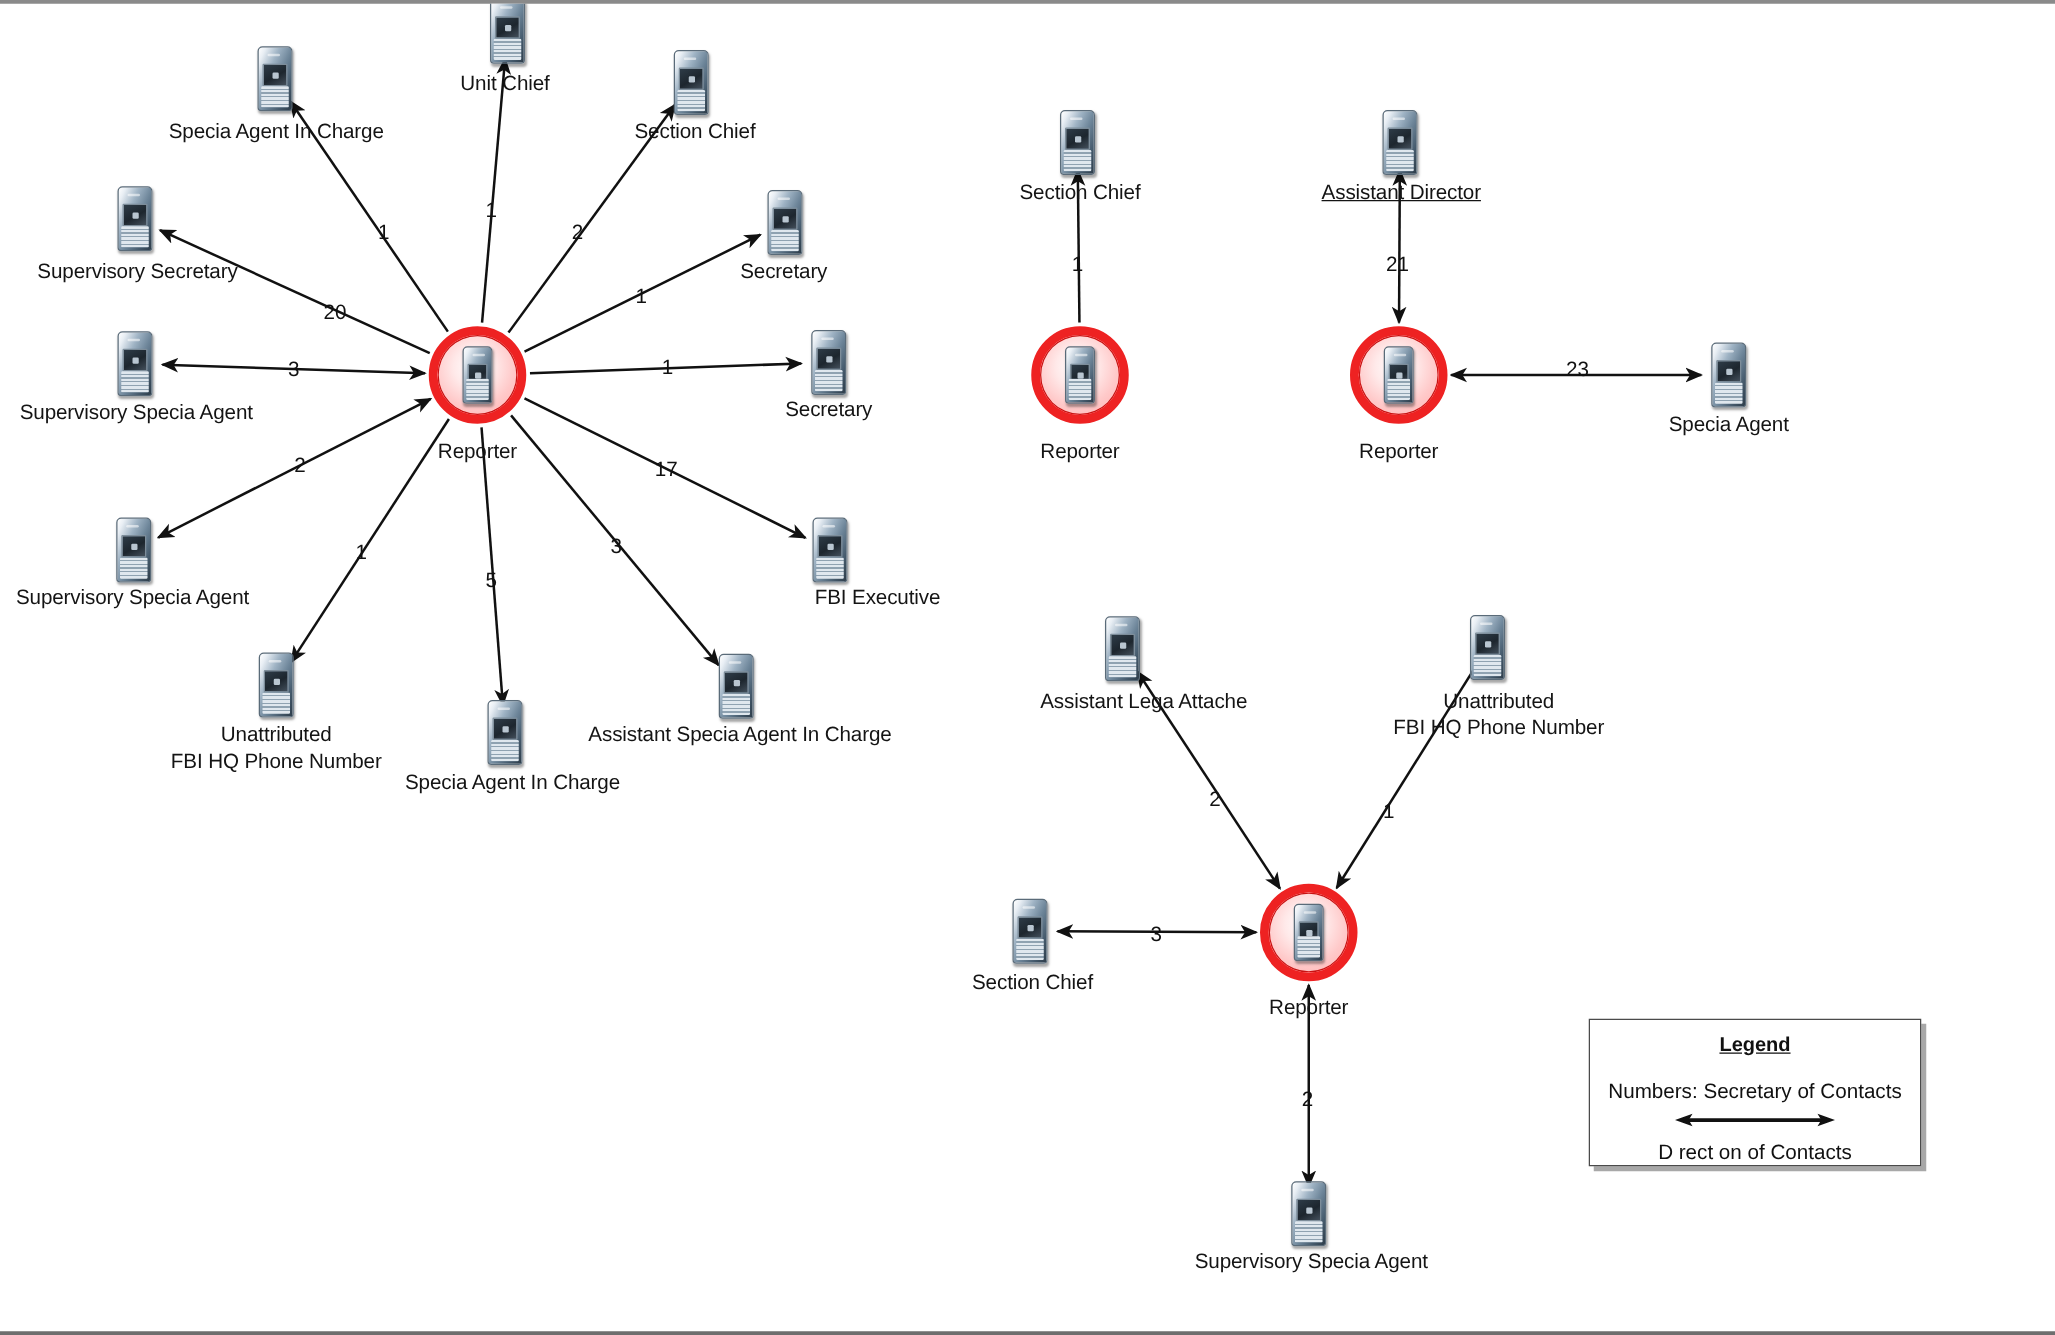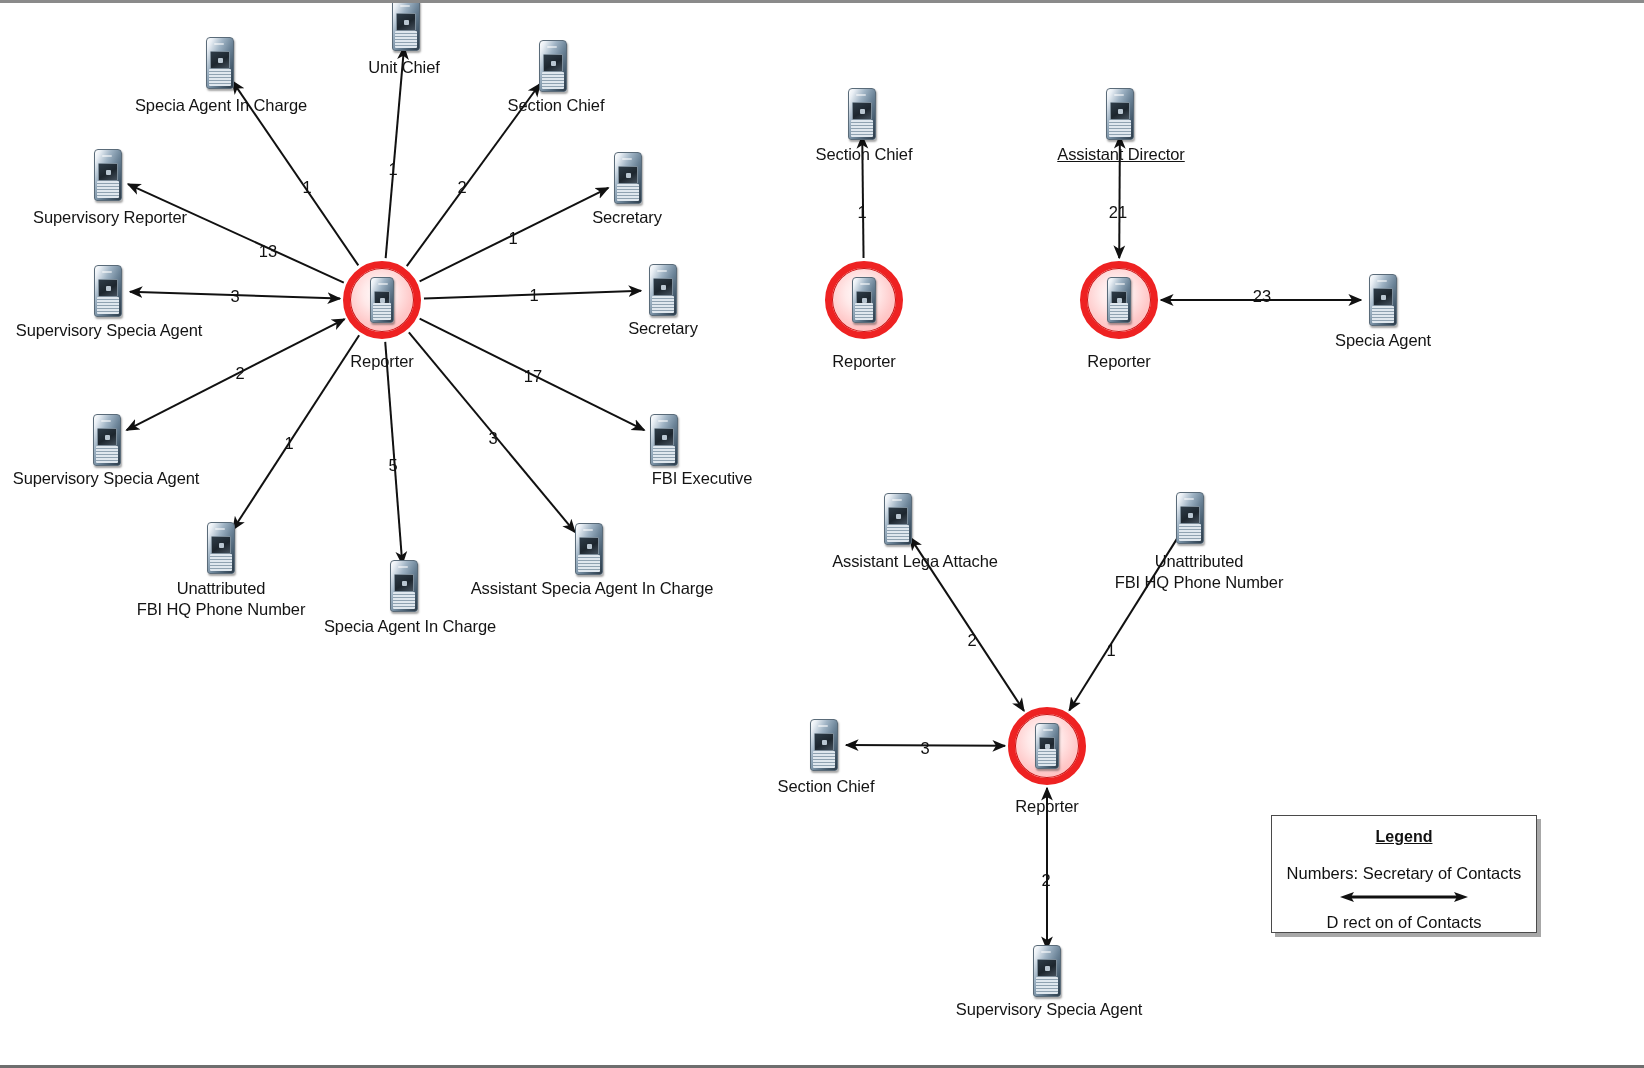--- a/index.html
+++ b/index.html
@@ -236,21 +236,21 @@
         </div>
       </div>
       <div class="node-label" style="left: 556px; top: 92px;"><span>Section Chief</span></div>
       <div class="node" style="left: 108px; top: 172px;">
         <div class="phone">
           <span class="speaker"></span>
           <span class="screen"></span>
           <span class="keys"></span>
         </div>
       </div>
-      <div class="node-label" style="left: 110px; top: 204px;"><span>Supervisory Reporter</span></div>
+      <div class="node-label" style="left: 110px; top: 204px;"><span>Supervisory Secretary</span></div>
       <div class="node" style="left: 628px; top: 175px;">
         <div class="phone">
           <span class="speaker"></span>
           <span class="screen"></span>
           <span class="keys"></span>
         </div>
       </div>
       <div class="node-label" style="left: 627px; top: 204px;"><span>Secretary</span></div>
       <div class="node" style="left: 108px; top: 288px;">
         <div class="phone">
@@ -389,21 +389,21 @@
           <span class="screen"></span>
           <span class="keys"></span>
         </div>
       </div>
       <div class="node-label" style="left: 1049px; top: 996px;"><span>Supervisory Specia  Agent</span></div>
     </div>
   <div id="edge-labels">
       <div class="edge-label" style="left: 393px; top: 166px;">1</div>
       <div class="edge-label" style="left: 307px; top: 184px;">1</div>
       <div class="edge-label" style="left: 462px; top: 184px;">2</div>
-      <div class="edge-label" style="left: 268px; top: 248px;">13</div>
+      <div class="edge-label" style="left: 268px; top: 248px;">20</div>
       <div class="edge-label" style="left: 513px; top: 235px;">1</div>
       <div class="edge-label" style="left: 235px; top: 293px;">3</div>
       <div class="edge-label" style="left: 534px; top: 292px;">1</div>
       <div class="edge-label" style="left: 240px; top: 370px;">2</div>
       <div class="edge-label" style="left: 533px; top: 373px;">17</div>
       <div class="edge-label" style="left: 289px; top: 440px;">1</div>
       <div class="edge-label" style="left: 393px; top: 462px;">5</div>
       <div class="edge-label" style="left: 493px; top: 435px;">3</div>
       <div class="edge-label" style="left: 862px; top: 209px;">1</div>
       <div class="edge-label" style="left: 1118px; top: 209px;">21</div>

